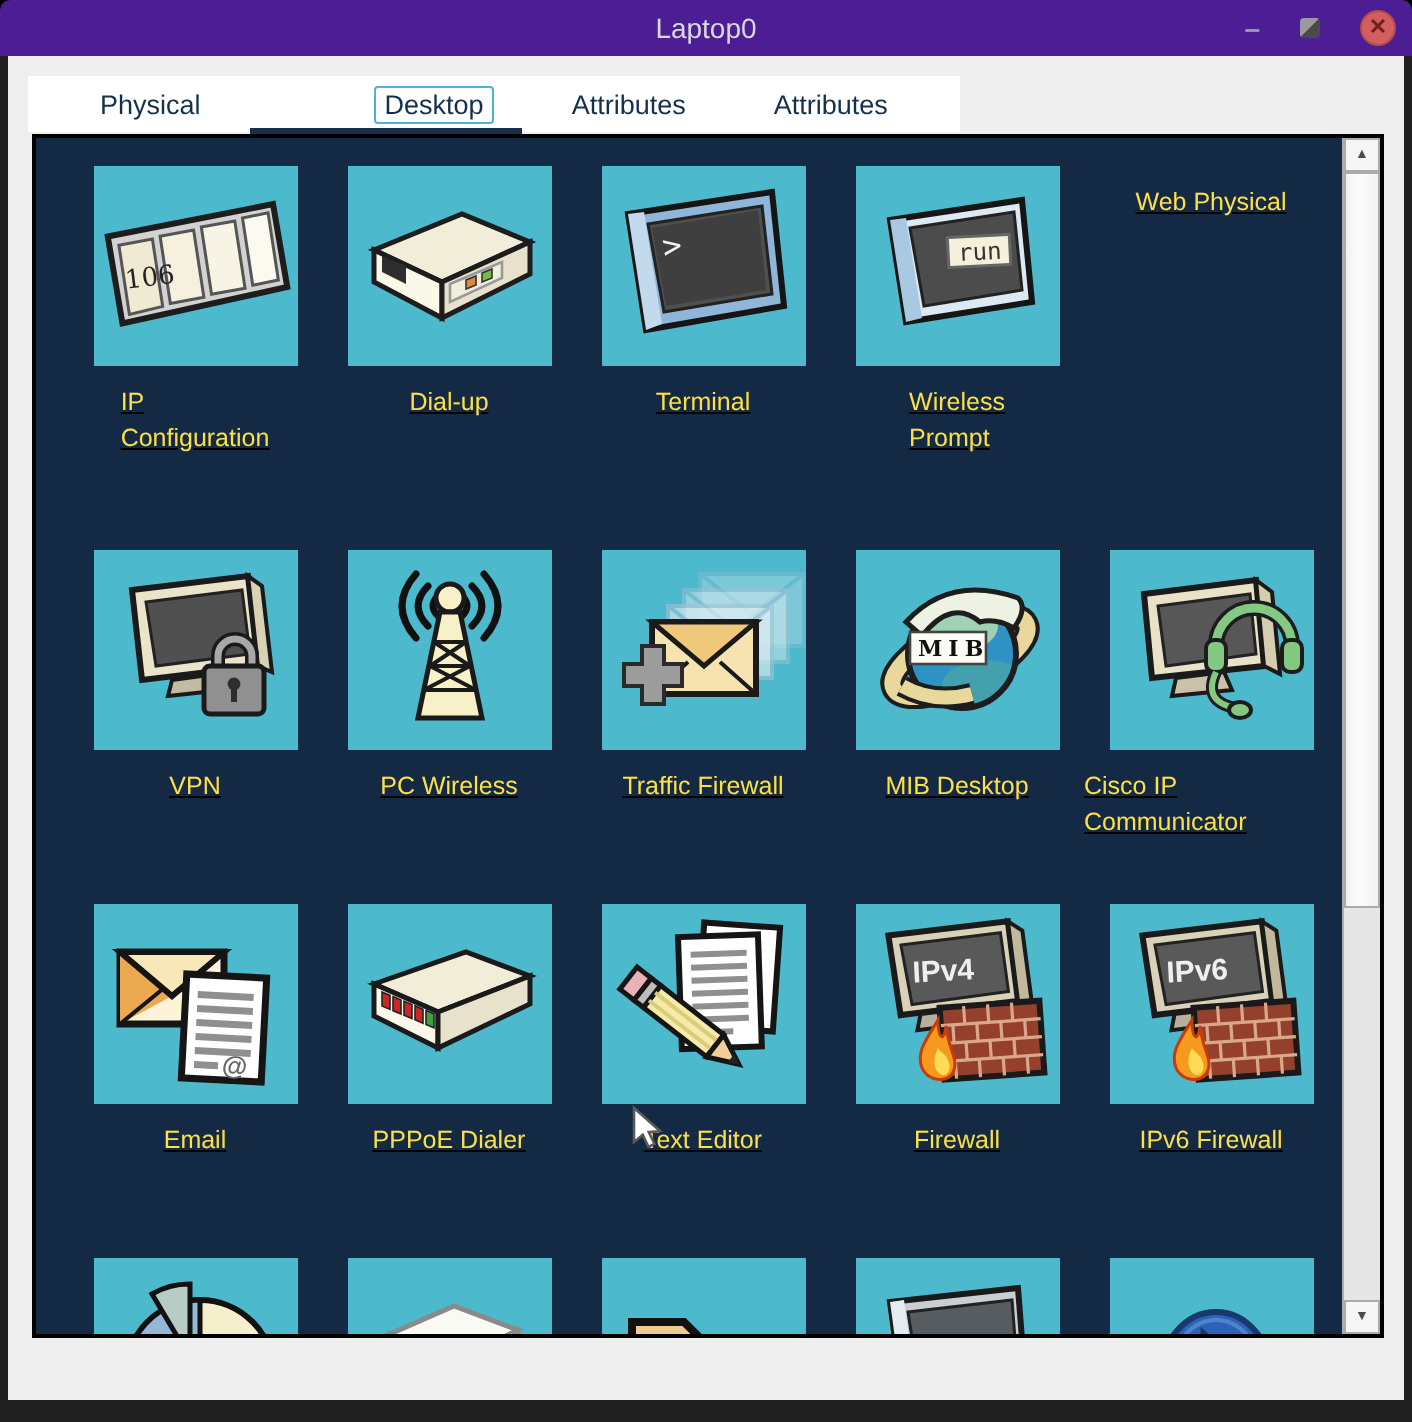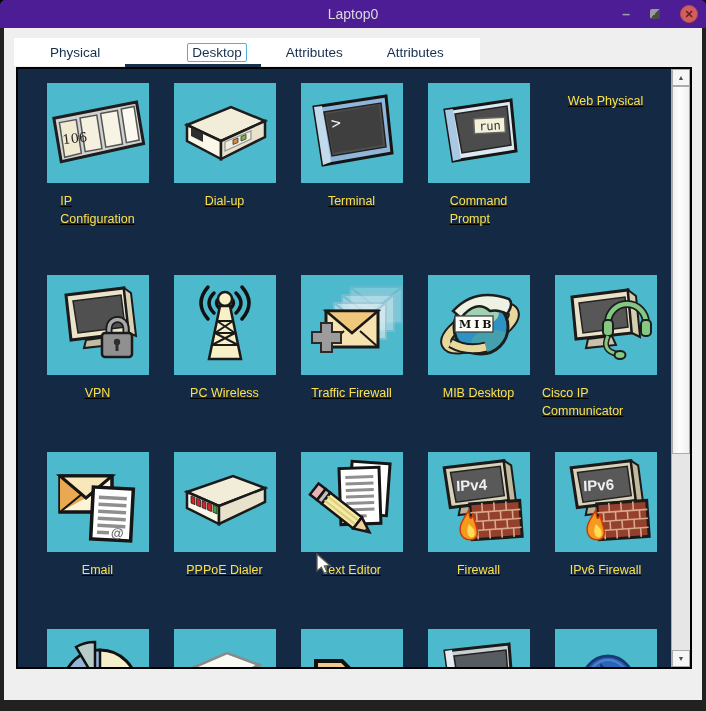--- a/index.html
+++ b/index.html
@@ -184,21 +184,21 @@
                 <svg viewBox="0 0 100 100">
                   <polygon points="16,27 82,17 87,68 24,78" fill="#dce8f2" stroke="#151515" stroke-width="3"></polygon>
                   <polygon points="16,27 24,26 32,76 24,78" fill="#a9c9e2"></polygon>
                   <polygon points="26,31 78,23 82,62 33,70" fill="#4c4c4c" stroke="#222" stroke-width="1.5"></polygon>
                   <g transform="rotate(-3 60 42)">
                     <rect x="45" y="35" width="31" height="15" fill="#f4f0da" stroke="#666" stroke-width="1.5"></rect>
                     <text x="50" y="47" font-size="12" fill="#333" font-family="DejaVu Sans Mono,monospace">run</text>
                   </g>
                 </svg>
               </div>
-              <div class="app-label">Command
+              <div class="app-label">Wireless
 Prompt</div>
             </div>
             <div class="cell">
               <div class="app-label">Web Physical</div>
             </div>
           </div>
           <div class="app-row r1">
             <div class="cell">
               <div class="tile">
                 <svg viewBox="0 0 100 100">

